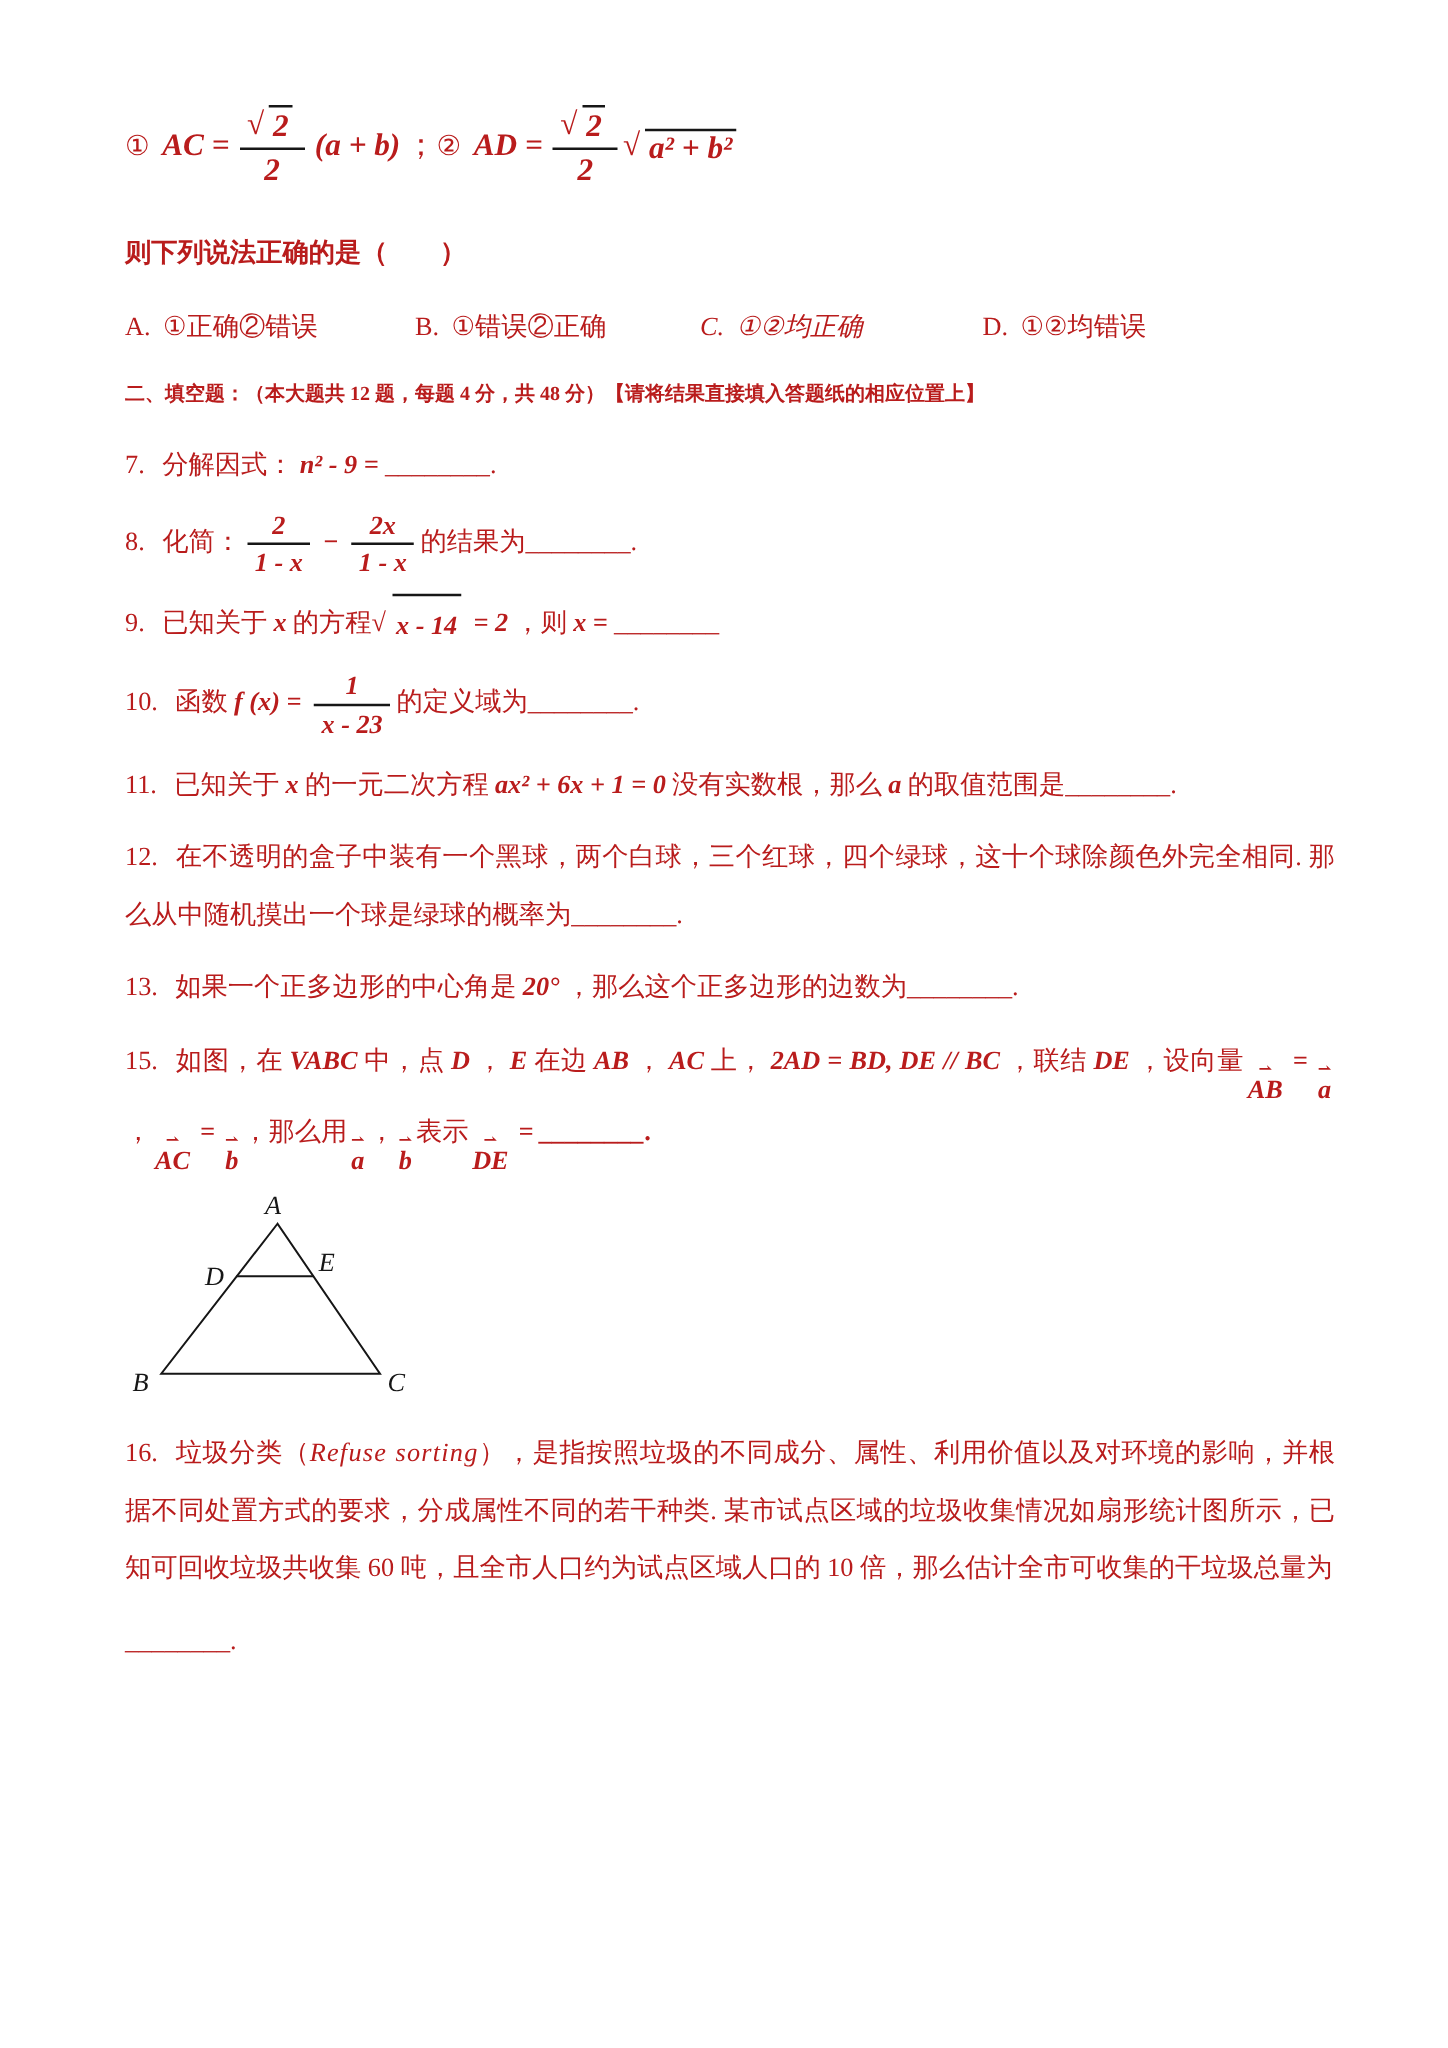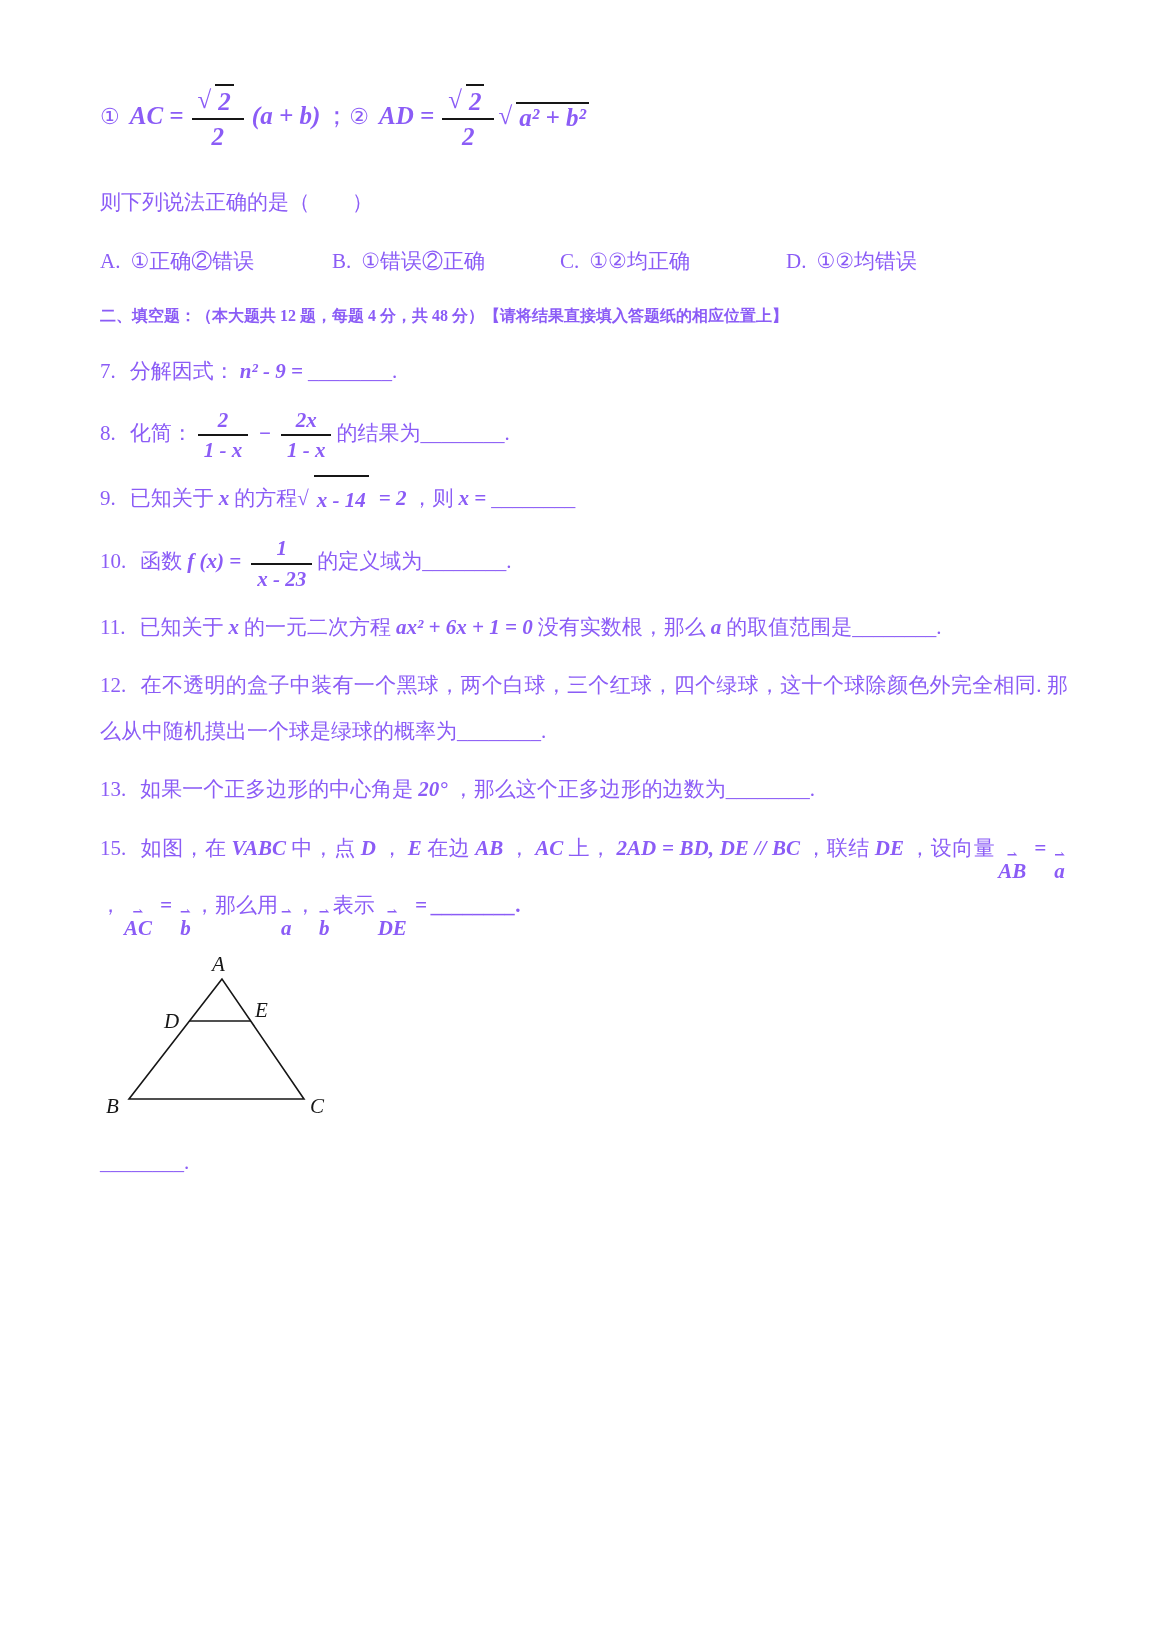--- a/index.html
+++ b/index.html
@@ -1,21 +1,21 @@
 <!DOCTYPE html>
 <html><head>
 <meta charset="utf-8">
 <style>
   * { margin: 0; padding: 0; box-sizing: border-box; }
   html, body { background: #ffffff; }
   .page {
     width: 1158px; height: 1638px; background: #ffffff;
     padding: 84px 90px 30px 100px;
     font-family: "Liberation Serif", "DejaVu Serif", serif;
-    font-size: 21px; color: #8b5cf6;
+    font-size: 21px; color: #b91c1c;
     overflow: hidden; position: relative;
   }
   .blk { margin-bottom: 12px; }
   .q { line-height: 2.2; text-align: justify; }
   .qnum { margin-right: 14px; }
   .math {
     font-family: "Liberation Serif", "DejaVu Serif", serif;
     font-style: italic; font-weight: bold;
   }
   .q .math { margin: 0 5px; }
@@ -24,25 +24,25 @@
   .circ { font-size: 22px; margin-right: 6px; }
   .frac { display: inline-block; vertical-align: middle; text-align: center; line-height: 1.25; margin: 0 4px; }
   .frac .num { display: block; border-bottom: 2px solid #161616; padding: 0 6px 1px; }
   .frac .den { display: block; padding: 1px 6px 0; }
   .sqrt { display: inline-flex; align-items: flex-start; white-space: nowrap; }
   .sqrt .sym { font-style: normal; font-weight: bold; }
   .sqrt .rad { border-top: 2px solid #161616; padding: 0 3px; }
   .vec { display: inline-flex; flex-direction: column; align-items: center; line-height: 1.05; vertical-align: -4px; margin: 0 3px; }
   .vec .arr { font-size: 13px; height: 11px; line-height: 11px; font-weight: bold; }
   .vec .math { margin: 0; }
-  .stem { line-height: 2.2; margin-bottom: 14px; }
+  .stem { line-height: 2.2; margin-bottom: 14px; font-weight: bold; }
   .opts { display: flex; margin-bottom: 16px; line-height: 2.1; }
   .opt:nth-child(1) { width: 232px; }
   .opt:nth-child(2) { width: 228px; }
-  .opt:nth-child(3) { width: 226px; }
+  .opt:nth-child(3) { width: 226px; font-style: italic; }
   .opt:nth-child(4) { flex: 1; }
   .opt-label { margin-right: 10px; }
   .sec-title { font-weight: bold; font-size: 16px; line-height: 2.1; margin-bottom: 16px; }
   .en { font-style: italic; letter-spacing: 1px; }
   .figwrap { margin: 8px 0 14px 4px; }
   .figlbl {
     font-family: "Liberation Serif", "DejaVu Serif", serif;
     font-style: italic; font-size: 21px; fill: #161616;
   }
   .blank-line { line-height: 2.2; }
@@ -138,15 +138,18 @@
       <polygon points="118,28 25,148 200,148" fill="none" stroke="#161616" stroke-width="1.6"></polygon>
       <line x1="85" y1="70" x2="147" y2="70" stroke="#161616" stroke-width="1.6"></line>
       <text x="108" y="20" class="figlbl">A</text>
       <text x="2" y="162" class="figlbl">B</text>
       <text x="206" y="162" class="figlbl">C</text>
       <text x="60" y="77" class="figlbl">D</text>
       <text x="151" y="66" class="figlbl">E</text>
     </svg>
   </div>
 
+  <div class="q blk">
+    <span class="qnum">16.</span><span>垃圾分类（</span><span class="en">Refuse sorting</span><span>），是指按照垃圾的不同成分、属性、利用价值以及对环境的影响，并根据不同处置方式的要求，分成属性不同的若干种类. 某市试点区域的垃圾收集情况如扇形统计图所示，已知可回收垃圾共收集 60 吨，且全市人口约为试点区域人口的 10 倍，那么估计全市可收集的干垃圾总量为</span>
+  </div>
   <div class="blank-line">________.</div>
 
 </div>
 
 </body></html>

